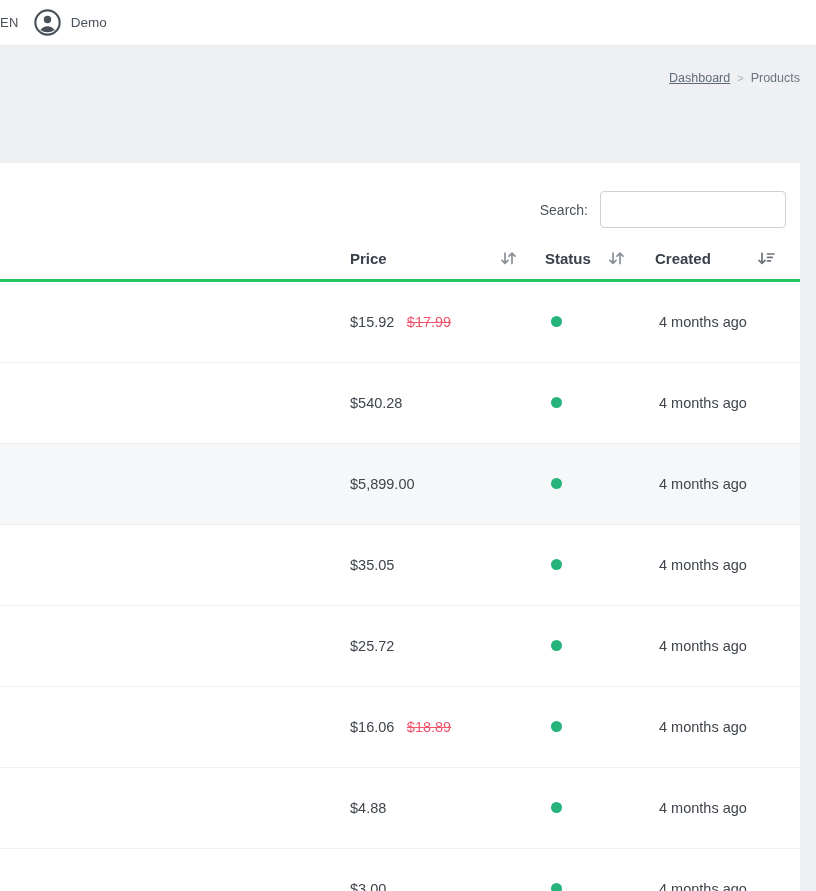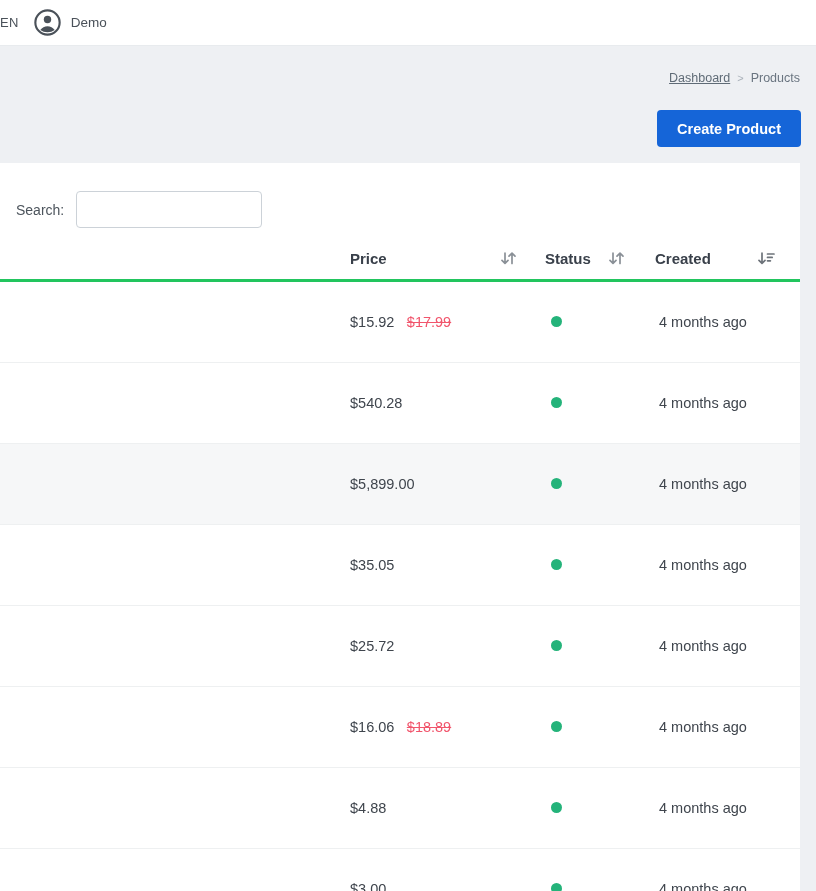--- a/index.html
+++ b/index.html
@@ -85,21 +85,21 @@
     height: 100%;
     background: #ffffff;
     overflow: hidden;
   }
 
   
   .search-row {
     padding: 28px 14px 0 16px;
     height: 65px;
     display: flex;
-    justify-content: flex-start;
+    justify-content: flex-end;
     align-items: center;
     gap: 12px;
   }
   .search-label { font-size: 14px; color: #4c545c; }
   .search-input {
     width: 186px;
     height: 37px;
     border: 1px solid #ccd2d8;
     border-radius: 4px;
     background: #ffffff;
@@ -190,21 +190,20 @@
     <span class="username">Demo</span>
   </div>
 </div>
 
 <div class="header-band">
   <div class="breadcrumb">
     <span class="bc-link">Dashboard</span>
     <span class="sep">&gt;</span>
     <span class="bc-active">Products</span>
   </div>
-  <button class="create-btn">Create Product</button>
 </div>
 
 <div class="content">
   <div class="card">
 
     <div class="search-row">
       <label class="search-label">Search:</label>
       <input class="search-input" type="text" value="" style="">
     </div>
 

